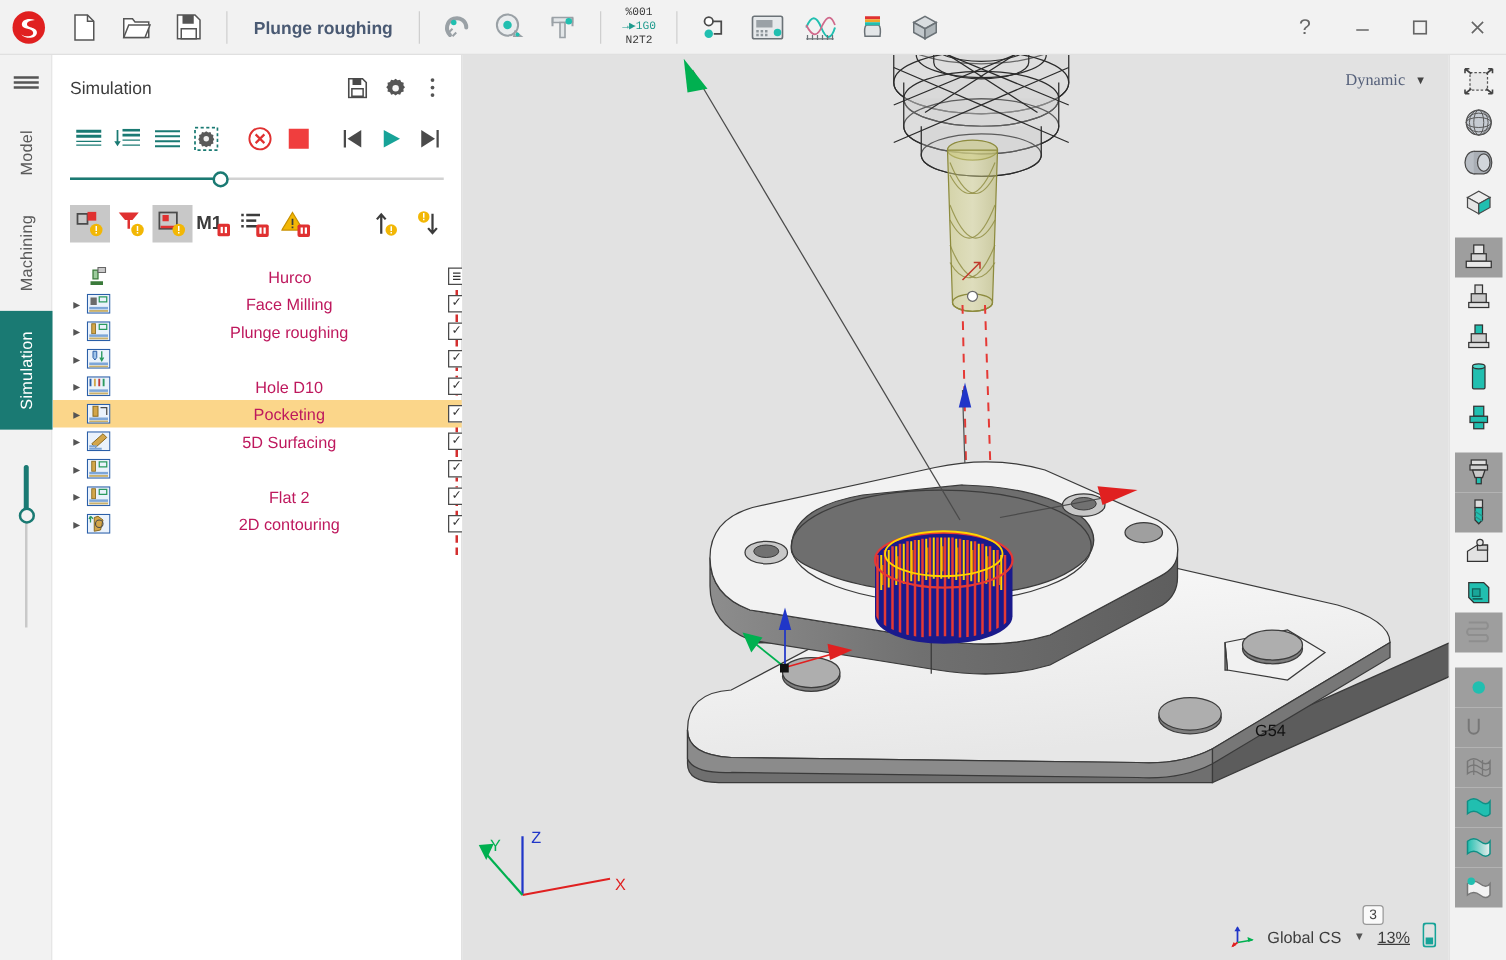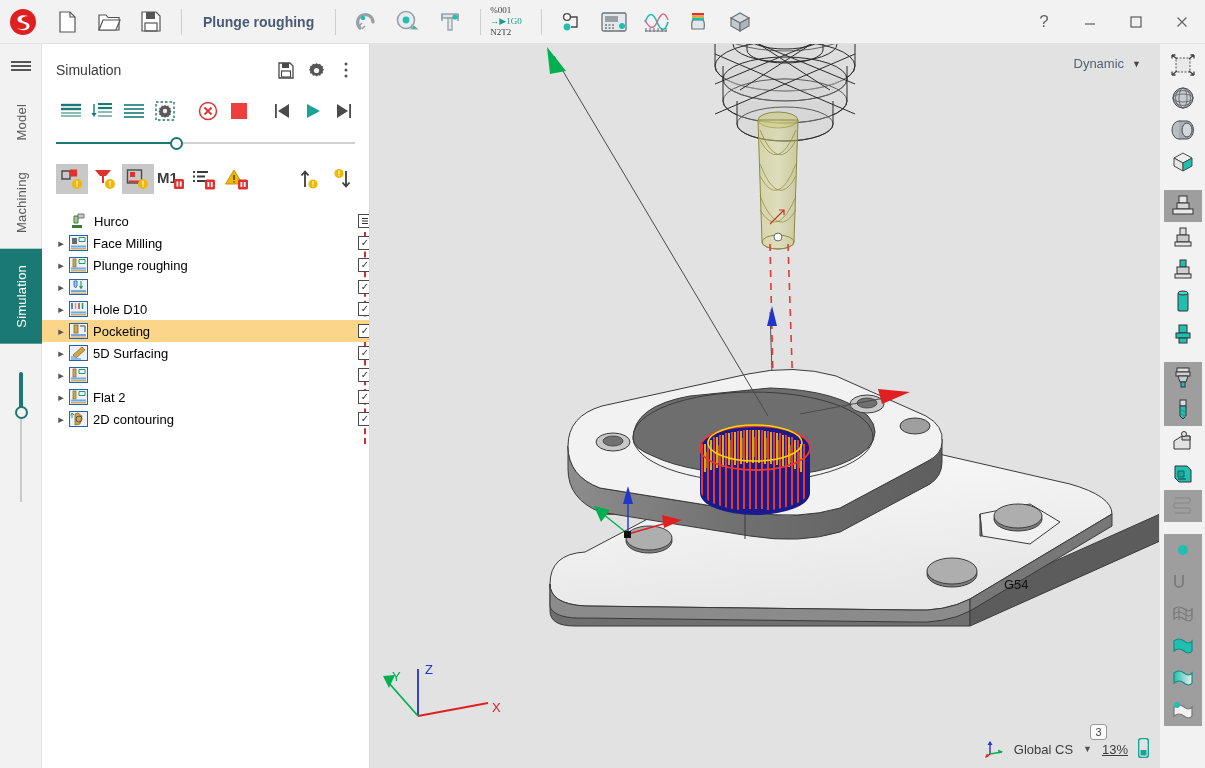--- a/index.html
+++ b/index.html
@@ -26,23 +26,23 @@
     width:42px; height:44px;
     display:flex; align-items:center; justify-content:center;
     cursor:pointer;
   }
   .tb-sep { width:1px; height:26px; background:#cfcfcf; margin:0 9px; }
   .doc-title {
     font-size:14px; font-weight:bold; color:#4a5a73;
     padding:0 12px; white-space:nowrap;
   }
   .nc-code {
-    font-family:Liberation Serif, serif;
+    font-family:Liberation Mono, monospace;
     font-size:9px; line-height:1.25;
-    color:#3c3c3c; text-align:left;
+    color:#3c3c3c; text-align:center;
     width:56px;
   }
   .nc-code .mid { color:#1f9b8e; }
   .spacer { flex:1 1 auto; }
   .win-btn {
     width:46px; height:44px; display:flex; align-items:center; justify-content:center;
     color:#666; font-size:17px; cursor:pointer;
   }
 
   
@@ -122,34 +122,34 @@
     position:absolute; left:322px; top:28px; bottom:auto; height:212px;
     border-left:2px dashed #d32f2f; width:0; z-index:0;
   }
   .trow {
     height:22px; display:flex; align-items:center; position:relative; z-index:1;
     padding-left:12px; cursor:pointer;
   }
   .trow.sel { background:#fbd68a; }
   .tcaret { width:14px; color:#555; font-size:11px; flex:0 0 14px; text-align:center; }
   .ticon { width:20px; height:17px; flex:0 0 20px; margin-right:5px; display:flex; align-items:center; justify-content:center; }
-  .tlabel { font-size:13px; color:#000000; white-space:nowrap; flex:1 1 auto; }
+  .tlabel { font-size:13px; color:#be185d; white-space:nowrap; flex:1 1 auto;text-align:center; }
   .tchk {
     position:absolute; left:316px; width:14px; height:14px;
     border:1px solid #4a4a4a; background:#fff;
     display:flex; align-items:center; justify-content:center;
     font-size:10px; color:#333; line-height:1;
   }
   .troot .ticon { margin-right:6px; }
 
   
   .viewport { flex:1 1 auto; position:relative; background:#e2e2e2; overflow:hidden; }
   .vp-top {
     position:absolute; top:8px; right:10px; display:flex; align-items:center; gap:8px;
-    font-size:13px; color:#55607a; cursor:pointer; padding:4px 8px;
+    font-size:13px; color:#55607a; cursor:pointer; padding:4px 8px;font-family:Liberation Serif, serif;
   }
   .vp-top .caret { font-size:9px; color:#444; }
 
   .vp-status {
     position:absolute; bottom:0; left:0; right:0; height:38px;
     display:flex; align-items:center; justify-content:flex-end; gap:10px;
     padding-right:10px; font-size:13px; color:#3c3c3c;
   }
   .cs-label { cursor:pointer; }
   .cs-caret { font-size:9px; color:#555; cursor:pointer; }

